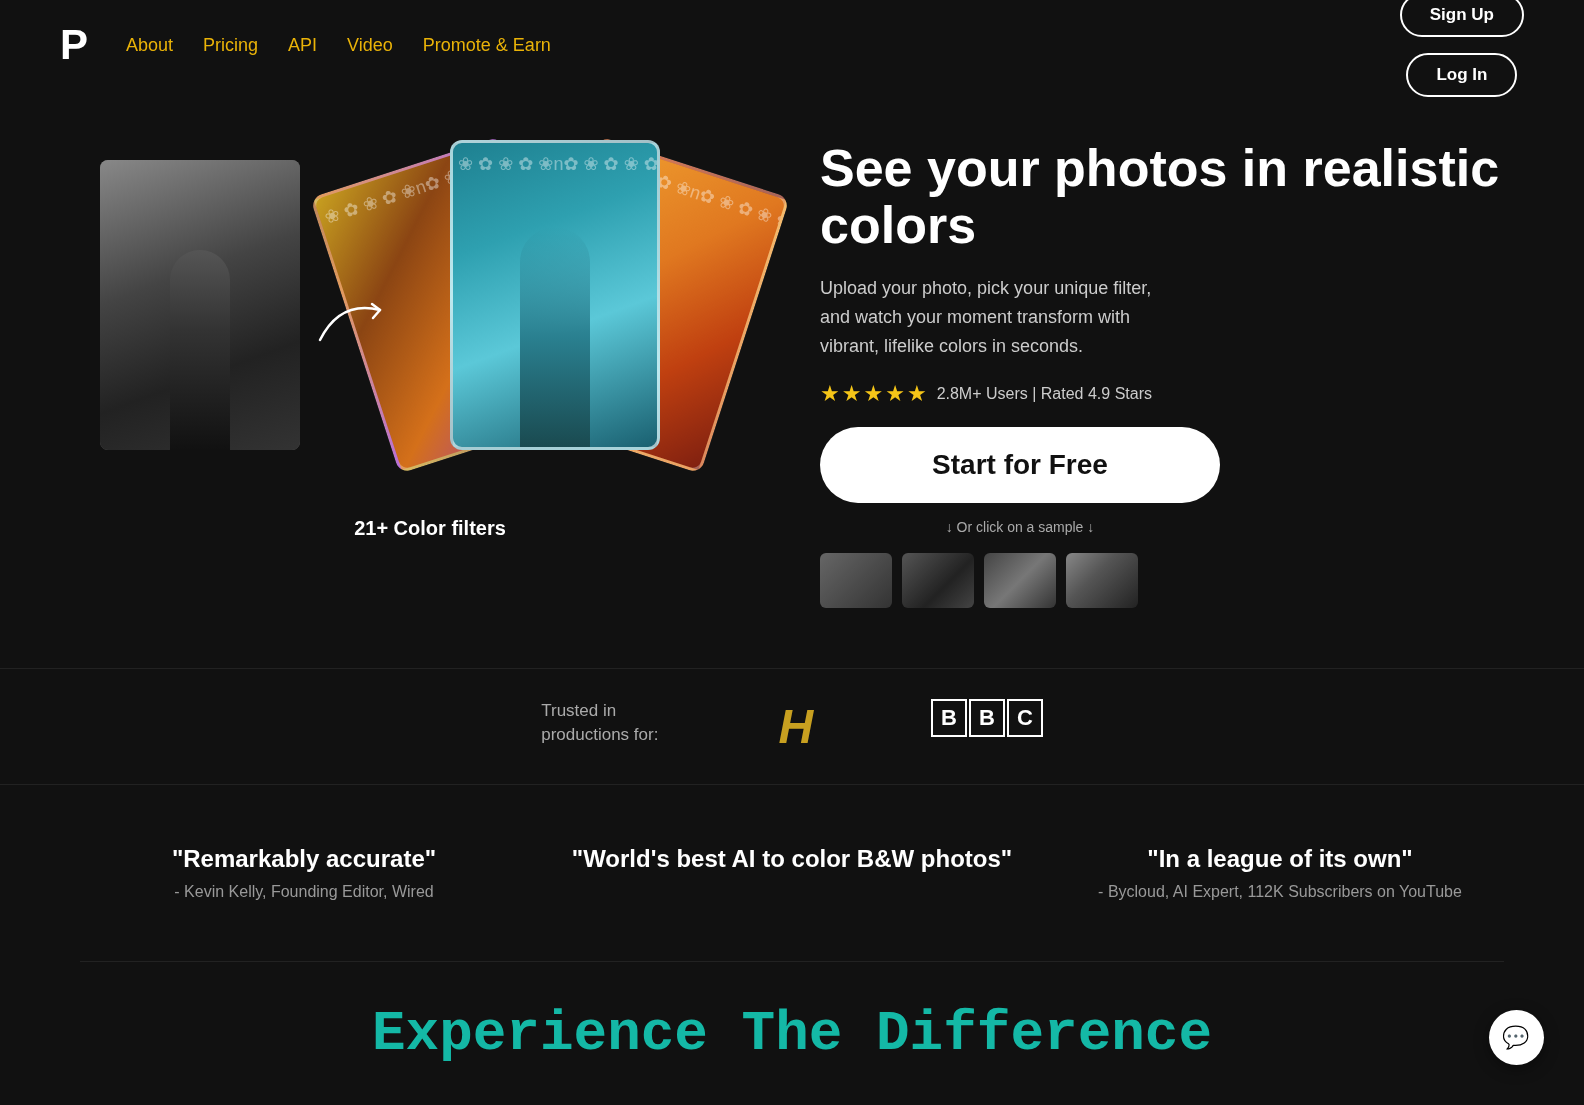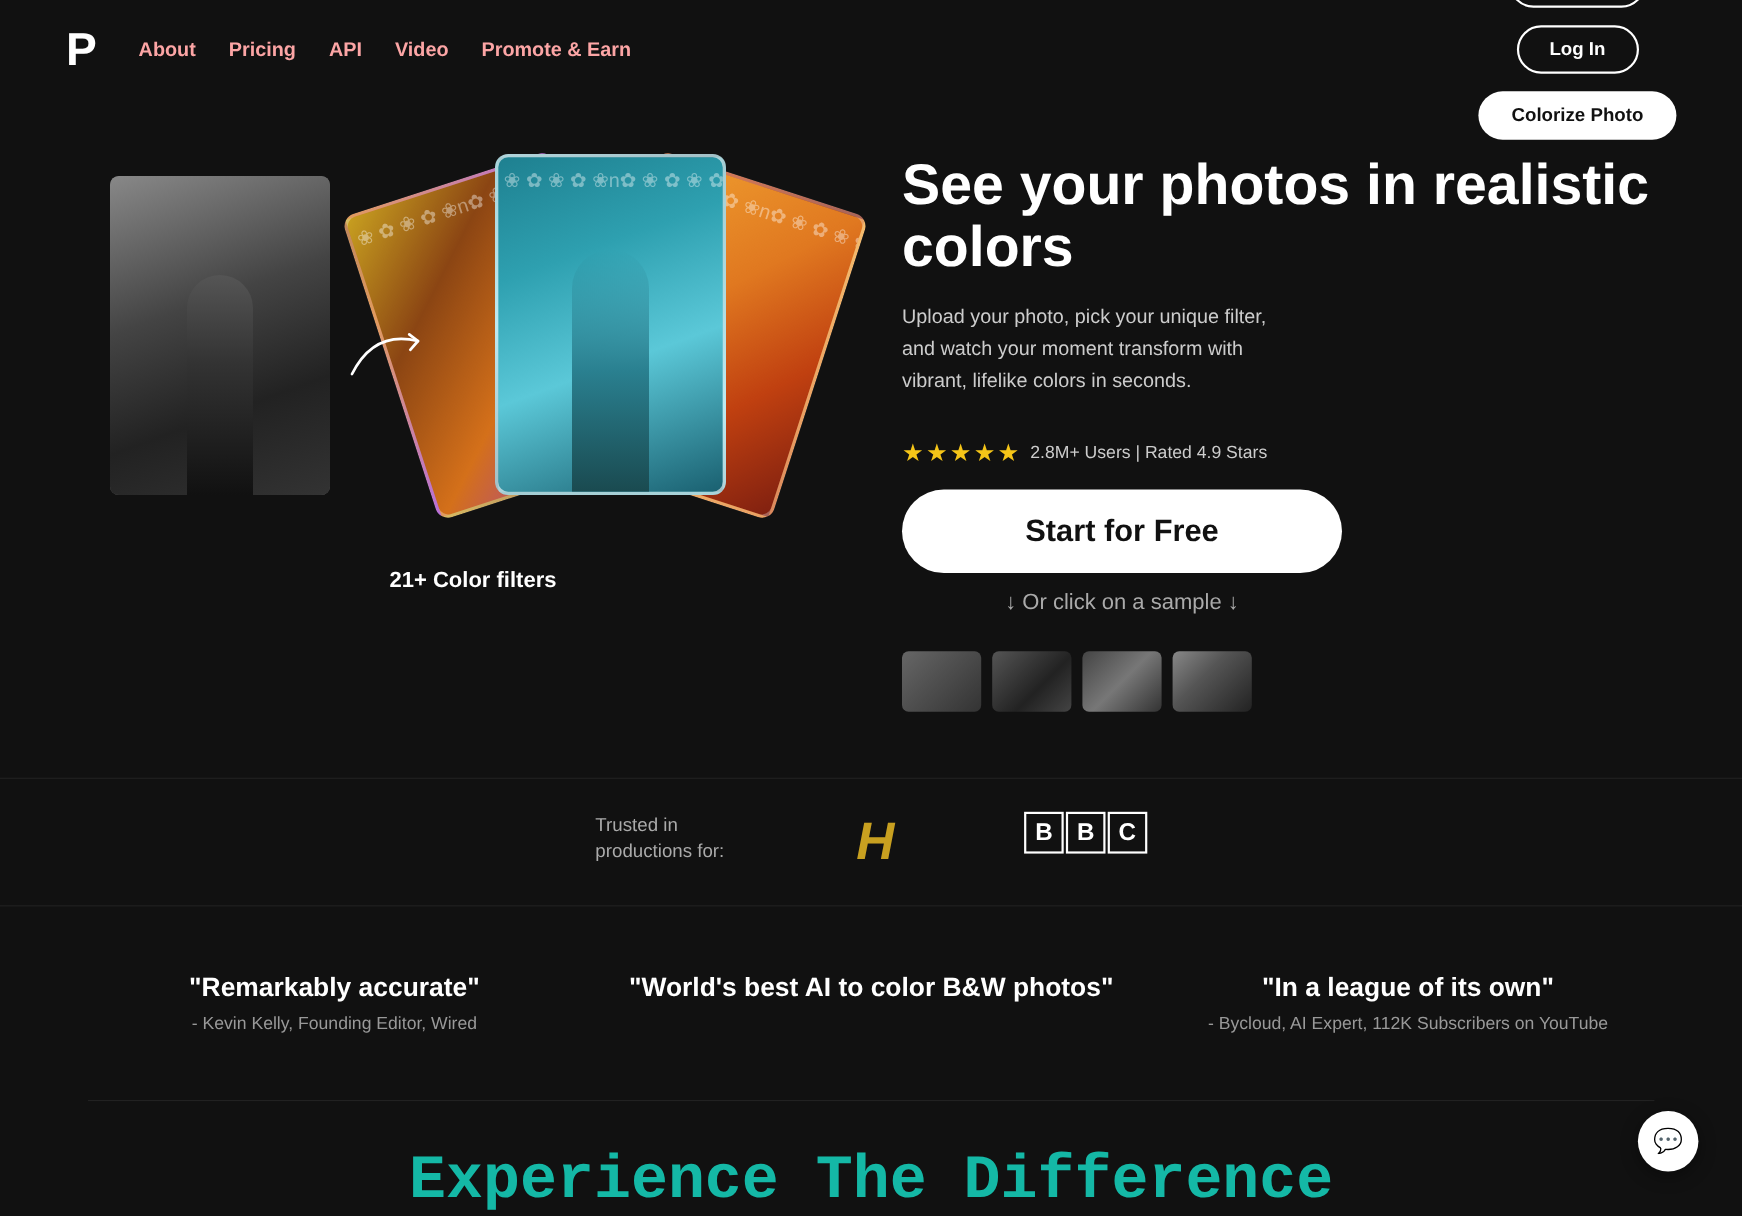--- a/index.html
+++ b/index.html
@@ -31,24 +31,24 @@
       font-weight: 900;
       color: #fff;
       letter-spacing: -2px;
     }
     nav {
       display: flex;
       align-items: center;
       gap: 30px;
     }
     nav a {
-      color: #fca5a5;
+      color: #eab308;
       text-decoration: none;
       font-size: 18px;
-      font-weight: 700;
+      font-weight: 400;
       cursor: pointer;
     }
     .header-right {
       display: flex;
       align-items: center;
       gap: 16px;
       flex-direction: column;
     }
     .btn-outline {
       background: transparent;
@@ -205,21 +205,21 @@
       font-size: 52px;
       font-weight: 800;
       line-height: 1.1;
       color: #fff;
       margin-bottom: 20px;
     }
     .hero-subtitle {
       font-size: 18px;
       color: #ccc;
       line-height: 1.6;
-      margin-bottom: 38px;
+      margin-bottom: 20px;
       max-width: 360px;
     }
     .stars-row {
       display: flex;
       align-items: center;
       gap: 8px;
       margin-bottom: 20px;
       font-size: 16px;
       color: #ccc;
     }
@@ -236,23 +236,23 @@
       border-radius: 50px;
       font-size: 28px;
       font-weight: 700;
       cursor: pointer;
       width: 100%;
       max-width: 400px;
       display: block;
       margin-bottom: 16px;
     }
     .sample-text {
-      font-size: 20px;
+      font-size: 14px;
       color: #aaa;
-      margin-bottom: 32px;
+      margin-bottom: 18px;
       text-align: center;
       max-width: 400px;
     }
     .sample-thumbs {
       display: flex;
       gap: 10px;
     }
     .sample-thumb {
       width: 72px;
       height: 55px;
@@ -371,21 +371,20 @@
       <a>About</a>
       <a>Pricing</a>
       <a>API</a>
       <a>Video</a>
       <a>Promote &amp; Earn</a>
     </nav>
   </div>
   <div class="header-right">
     <button class="btn-outline">Sign Up</button>
     <button class="btn-outline">Log In</button>
-    <button class="btn-filled">Colorize Photo</button>
   </div>
 </header>
 
 <section class="hero">
   <div class="hero-images">
 
     <div class="bw-photo">
       <div class="bw-photo-inner"></div>
     </div>
 

